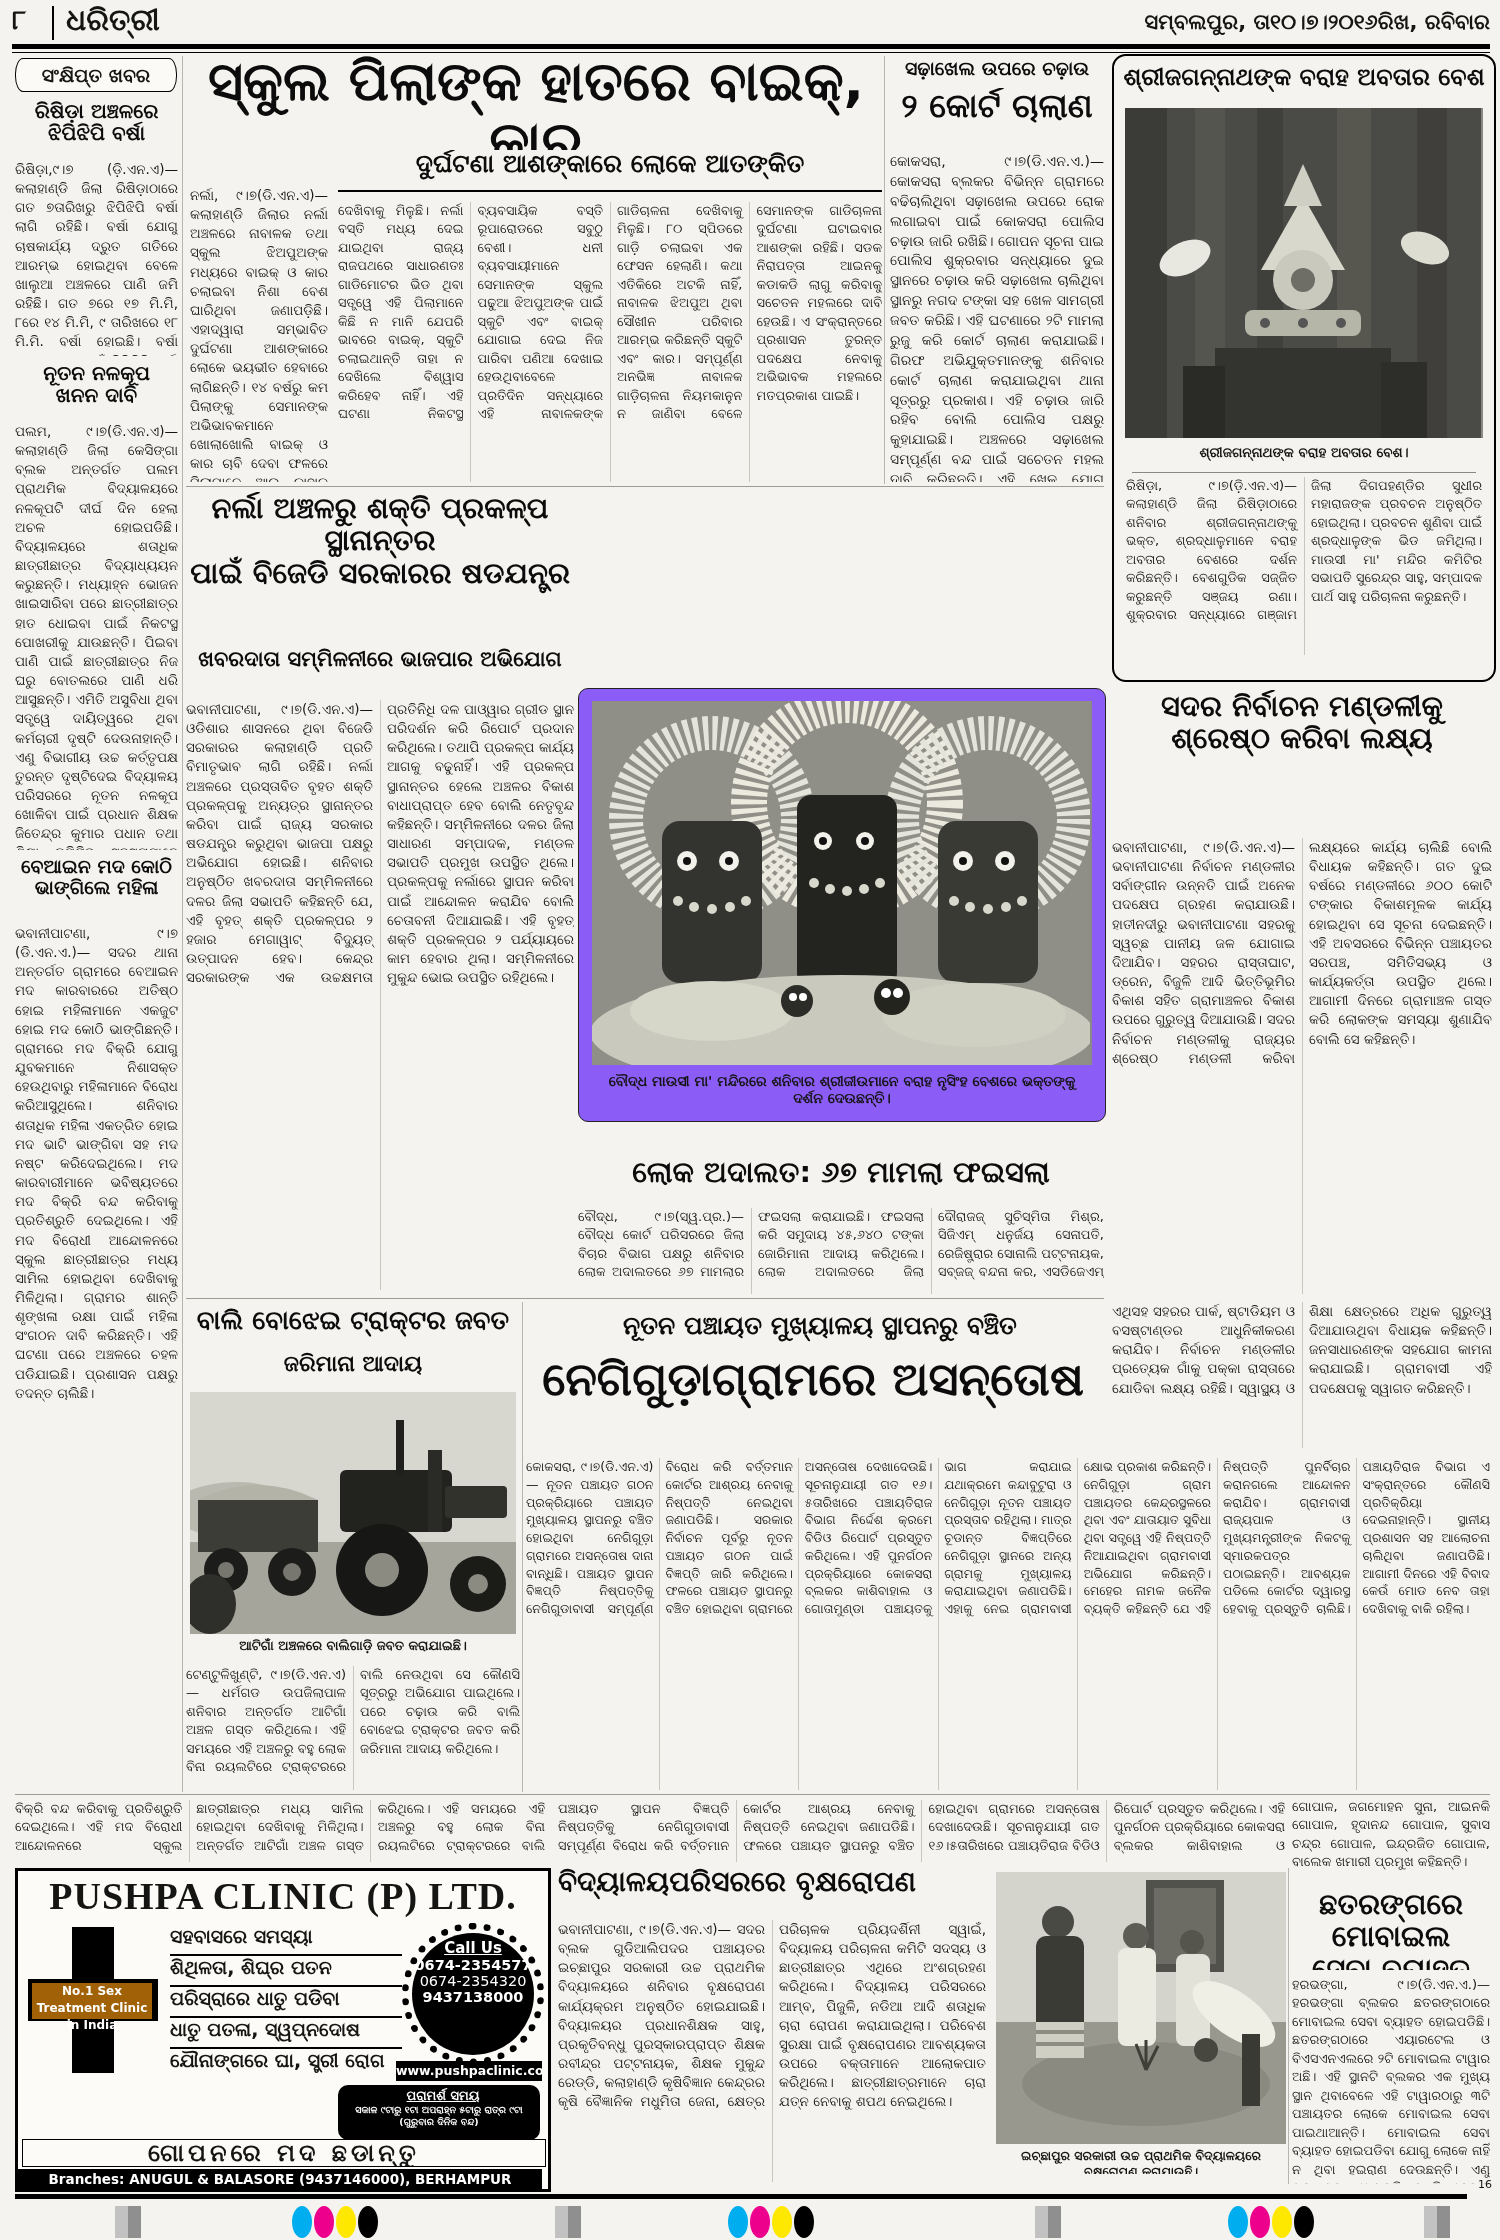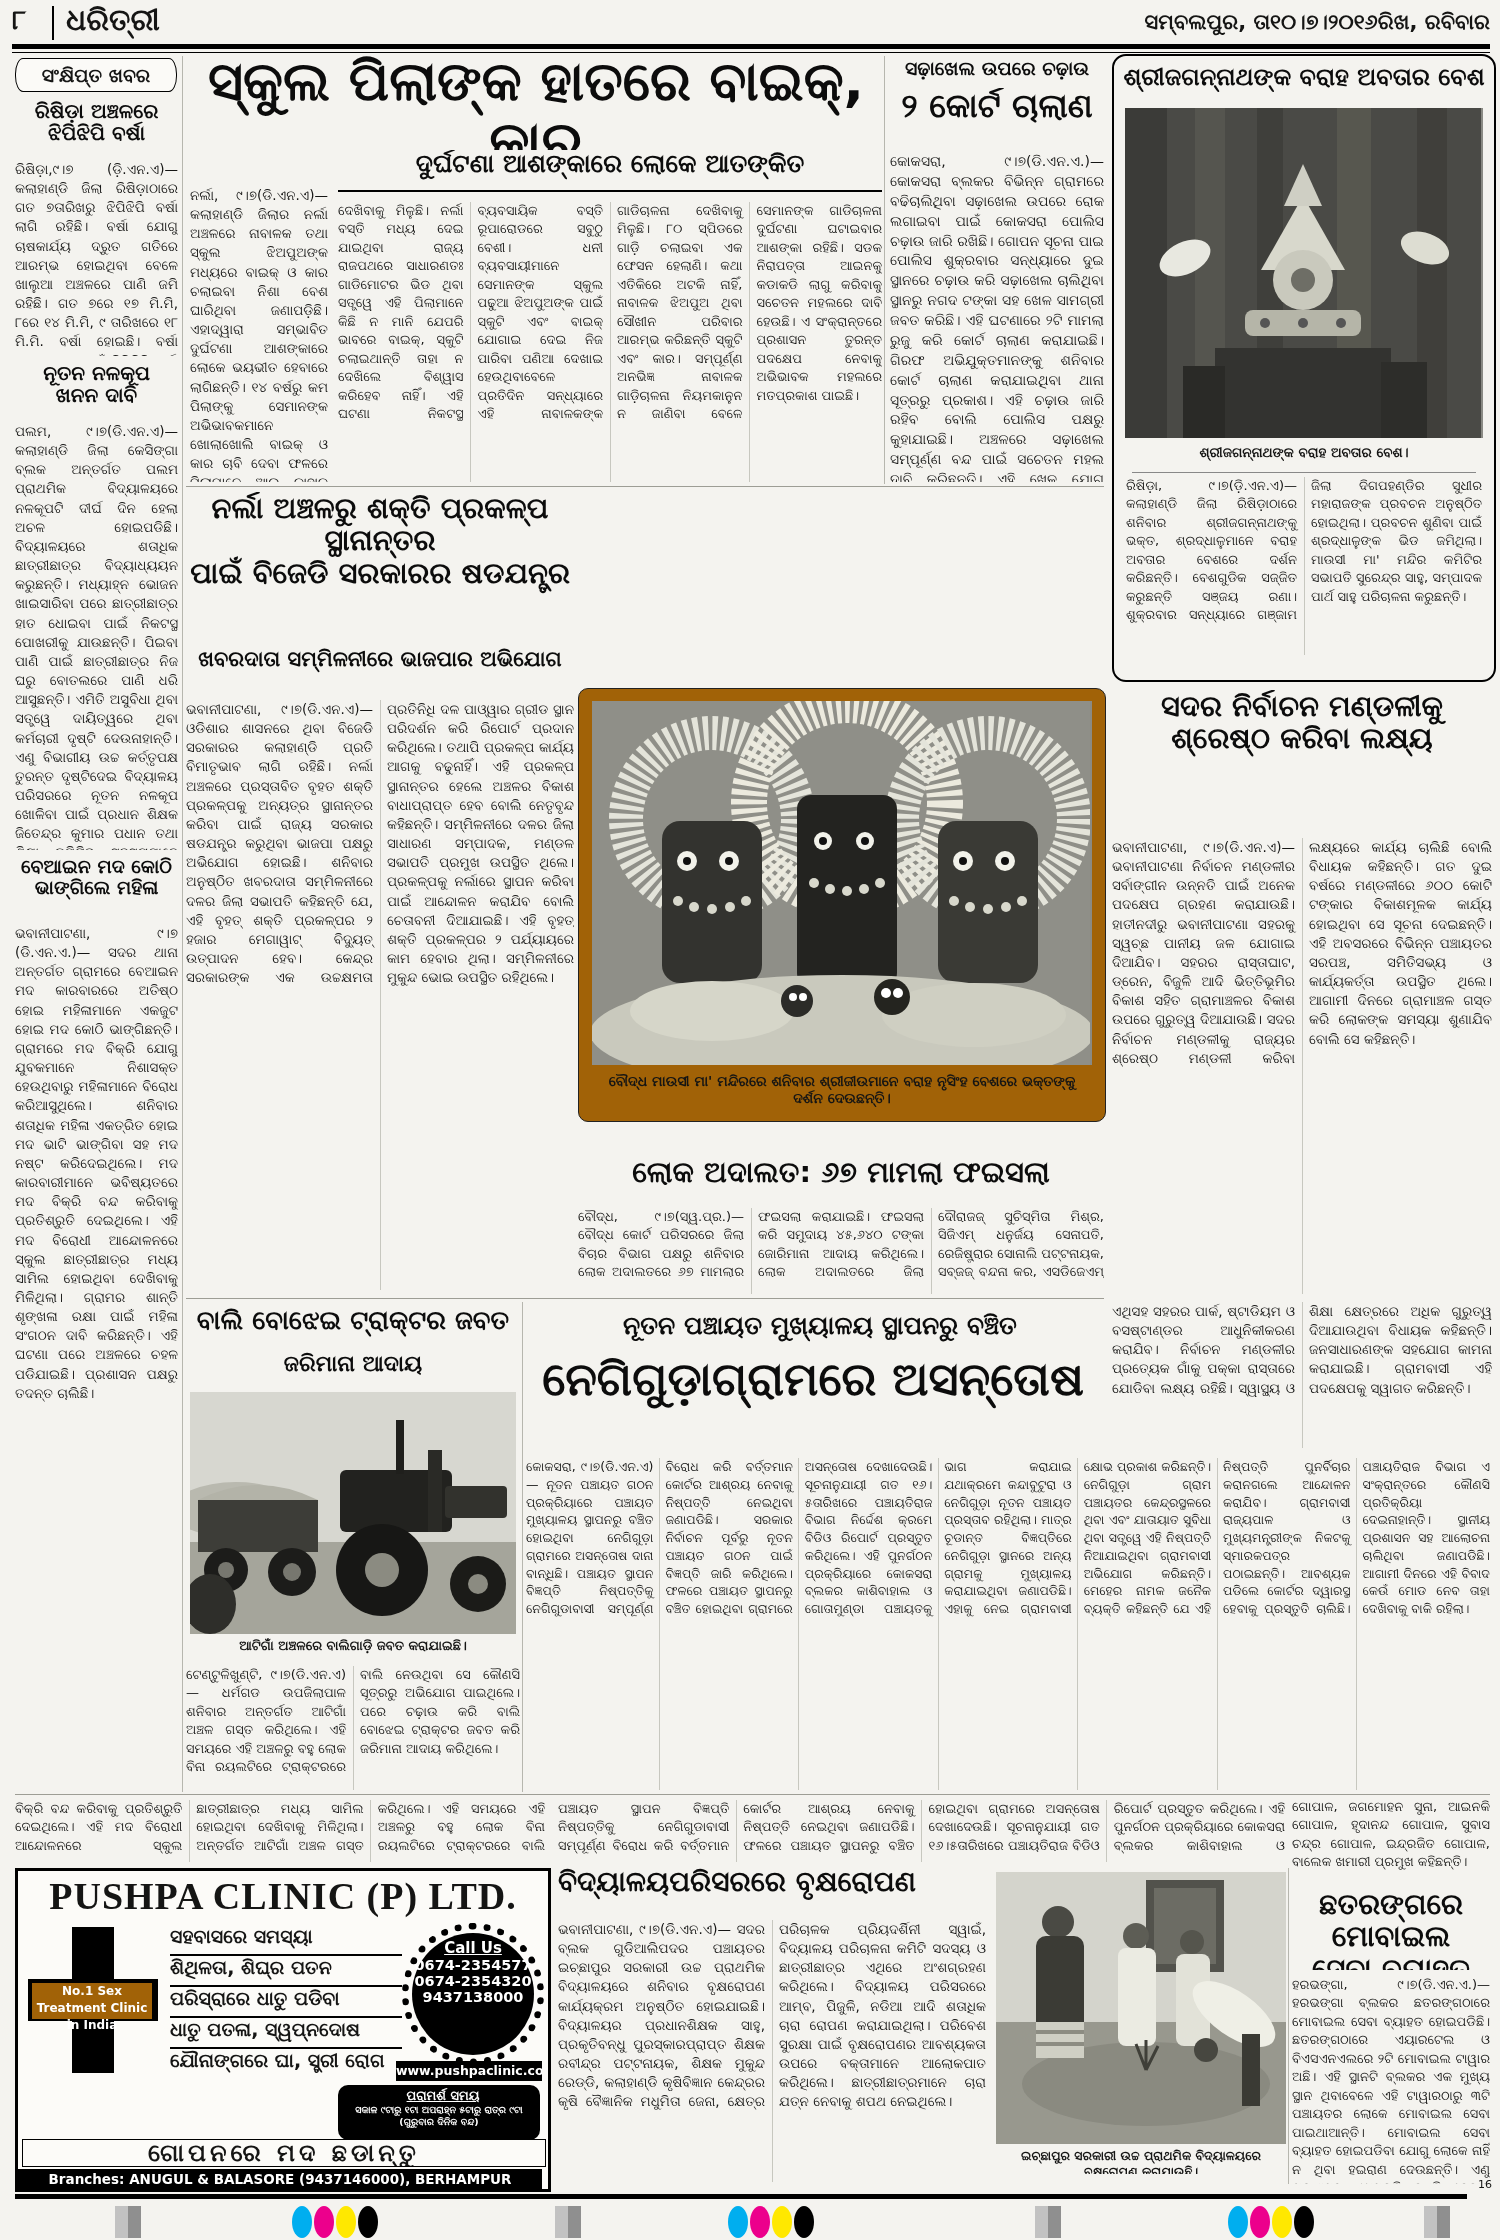--- a/index.html
+++ b/index.html
@@ -96,21 +96,21 @@
     <div class="cap" style="margin:6px 10px 0;font-size:13.5px;height:24px;">ଶ୍ରୀଜଗନ୍ନାଥଙ୍କ ବରାହ ଅବତାର ବେଶ।</div>
     <div style="margin:4px 18px;height:1px;background:#888;"></div>
     <div class="bodytxt just cols2 colrule" style="margin:4px 12px 0;height:178px;font-size:13px;">ରିଷିଡ଼ା, ୯।୭(ଡ଼ି.ଏନ.ଏ)— କଲାହାଣ୍ଡି ଜିଲା ରିଷିଡ଼ାଠାରେ ଶନିବାର ଶ୍ରୀଜଗନ୍ନାଥଙ୍କୁ ଭକ୍ତ, ଶ୍ରଦ୍ଧାଳୁମାନେ ବରାହ ଅବତାର ବେଶରେ ଦର୍ଶନ କରିଛନ୍ତି। ବେଶଗୁଡିକ ସଜ୍ଜିତ କରୁଛନ୍ତି ସଞ୍ଜୟ ରଣା। ଶୁକ୍ରବାର ସନ୍ଧ୍ୟାରେ ଗଞ୍ଜାମ ଜିଲା ଦିଗପହଣ୍ଡିର ସୁଧୀର ମହାରାଜଙ୍କ ପ୍ରବଚନ ଅନୁଷ୍ଠିତ ହୋଇଥିଲା। ପ୍ରବଚନ ଶୁଣିବା ପାଇଁ ଶ୍ରଦ୍ଧାଳୁଙ୍କ ଭିଡ ଜମିଥିଲା। ମାଉସୀ ମା' ମନ୍ଦିର କମିଟିର ସଭାପତି ସୁରେନ୍ଦ୍ର ସାହୁ, ସମ୍ପାଦକ ପାର୍ଥ ସାହୁ ପରିଚାଳନା କରୁଛନ୍ତି।</div>
   </div>
 
   <div class="abs head preline" style="left:186px;top:492px;width:388px;height:148px;font-size:29px;">ନର୍ଲା ଅଞ୍ଚଳରୁ ଶକ୍ତି ପ୍ରକଳ୍ପ ସ୍ଥାନାନ୍ତର
 ପାଇଁ ବିଜେଡି ସରକାରର ଷଡଯନ୍ତ୍ର</div>
   <div class="abs head" style="left:186px;top:648px;width:388px;height:38px;font-size:21px;font-weight:600;">ଖବରଦାତା ସମ୍ମିଳନୀରେ ଭାଜପାର ଅଭିଯୋଗ</div>
   <div class="abs bodytxt just cols2 colrule" style="left:186px;top:700px;width:388px;height:590px;">ଭବାନୀପାଟଣା, ୯।୭(ଡି.ଏନ.ଏ)— ଓଡିଶାର ଶାସନରେ ଥିବା ବିଜେଡି ସରକାରର କଲାହାଣ୍ଡି ପ୍ରତି ବିମାତୃଭାବ ଲାଗି ରହିଛି। ନର୍ଲା ଅଞ୍ଚଳରେ ପ୍ରସ୍ତାବିତ ବୃହତ ଶକ୍ତି ପ୍ରକଳ୍ପକୁ ଅନ୍ୟତ୍ର ସ୍ଥାନାନ୍ତର କରିବା ପାଇଁ ରାଜ୍ୟ ସରକାର ଷଡଯନ୍ତ୍ର କରୁଥିବା ଭାଜପା ପକ୍ଷରୁ ଅଭିଯୋଗ ହୋଇଛି। ଶନିବାର ଅନୁଷ୍ଠିତ ଖବରଦାତା ସମ୍ମିଳନୀରେ ଦଳର ଜିଲା ସଭାପତି କହିଛନ୍ତି ଯେ, ଏହି ବୃହତ୍ ଶକ୍ତି ପ୍ରକଳ୍ପର ୨ ହଜାର ମେଗାୱାଟ୍ ବିଦ୍ୟୁତ୍ ଉତ୍ପାଦନ ହେବ। କେନ୍ଦ୍ର ସରକାରଙ୍କ ଏକ ଉଚ୍ଚକ୍ଷମତା ପ୍ରତିନିଧି ଦଳ ପାଓ୍ୱାର ଗ୍ରୀଡ ସ୍ଥାନ ପରିଦର୍ଶନ କରି ରିପୋର୍ଟ ପ୍ରଦାନ କରିଥିଲେ। ତଥାପି ପ୍ରକଳ୍ପ କାର୍ଯ୍ୟ ଆଗକୁ ବଢୁନାହିଁ। ଏହି ପ୍ରକଳ୍ପ ସ୍ଥାନାନ୍ତର ହେଲେ ଅଞ୍ଚଳର ବିକାଶ ବାଧାପ୍ରାପ୍ତ ହେବ ବୋଲି ନେତୃବୃନ୍ଦ କହିଛନ୍ତି। ସମ୍ମିଳନୀରେ ଦଳର ଜିଲା ସାଧାରଣ ସମ୍ପାଦକ, ମଣ୍ଡଳ ସଭାପତି ପ୍ରମୁଖ ଉପସ୍ଥିତ ଥିଲେ। ପ୍ରକଳ୍ପକୁ ନର୍ଲାରେ ସ୍ଥାପନ କରିବା ପାଇଁ ଆନ୍ଦୋଳନ କରାଯିବ ବୋଲି ଚେତାବନୀ ଦିଆଯାଇଛି। ଏହି ବୃହତ୍ ଶକ୍ତି ପ୍ରକଳ୍ପର ୨ ପର୍ଯ୍ୟାୟରେ କାମ ହେବାର ଥିଲା। ସମ୍ମିଳନୀରେ ମୁକୁନ୍ଦ ଭୋଇ ଉପସ୍ଥିତ ରହିଥିଲେ।</div>
 
-  <div class="abs" style="left:578px;top:688px;width:526px;height:432px;border:1.5px solid #222;border-radius:10px;background:#a16207;">
+  <div class="abs" style="left:578px;top:688px;width:526px;height:432px;border:1.5px solid #222;border-radius:10px;background:#8b5cf6;">
     <div class="photoframe" style="margin:12px 13px 0;height:364px;">
       <svg width="498" height="364" viewBox="0 0 498 364" preserveAspectRatio="none">
         <rect width="498" height="364" fill="#8f8f88"></rect>
         <circle cx="120" cy="118" r="86" fill="none" stroke="#e4e4da" stroke-width="34" stroke-dasharray="5 4"></circle>
         <circle cx="255" cy="102" r="98" fill="none" stroke="#eceade" stroke-width="36" stroke-dasharray="5 4"></circle>
         <circle cx="396" cy="118" r="86" fill="none" stroke="#e4e4da" stroke-width="34" stroke-dasharray="5 4"></circle>
         <rect x="70" y="120" width="100" height="162" rx="18" fill="#33332f"></rect>
         <rect x="205" y="94" width="100" height="192" rx="14" fill="#232320"></rect>
         <rect x="346" y="120" width="100" height="162" rx="18" fill="#3a3a35"></rect>
         <circle cx="95" cy="160" r="10" fill="#f2f2ea"></circle>
@@ -212,21 +212,21 @@
       <div class="adline" style="font-size:19px;height:29px;">ସହବାସରେ ସମସ୍ୟା</div>
       <div class="adline" style="font-size:19px;height:29px;">ଶିଥିଳତା, ଶିଘ୍ର ପତନ</div>
       <div class="adline" style="font-size:19px;height:29px;">ପରିସ୍ରାରେ ଧାତୁ ପଡିବା</div>
       <div class="adline" style="font-size:19px;height:29px;">ଧାତୁ ପତଳା, ସ୍ୱପ୍ନଦୋଷ</div>
       <div class="adline" style="font-size:19px;height:29px;border-bottom:none;">ଯୌନାଙ୍ଗରେ ଘା, ସ୍ତ୍ରୀ ରୋଗ</div>
     </div>
 
     <div class="abs star" style="left:394px;top:62px;width:122px;height:116px;padding-top:6px;">
       <div style="font-size:15px;font-weight:700;text-decoration:underline;">Call Us</div>
       <div style="font-size:14.5px;font-weight:700;">0674-2354577</div>
-      <div style="font-size:14.5px;font-weight:700;">0674-2354320</div>
+      <div style="font-size:14.5px;font-weight:400;">0674-2354320</div>
       <div style="font-size:14.5px;font-weight:700;">9437138000</div>
     </div>
     <div class="abs blackbar" style="left:378px;top:190px;width:146px;height:20px;font-size:12.5px;font-weight:700;text-align:center;line-height:20px;">www.pushpaclinic.com</div>
 
     <div class="abs blackbar" style="left:320px;top:214px;width:202px;height:52px;border-radius:10px;text-align:center;padding-top:3px;">
       <div style="font-size:13px;font-weight:700;text-decoration:underline;padding-left:8px;">ପରାମର୍ଶ ସମୟ</div>
       <div style="font-size:9.5px;font-weight:700;">ସକାଳ ୯ଟାରୁ ୧ଟା ଅପରାହ୍ନ ୫ଟାରୁ ରାତ୍ର ୯ଟା</div>
       <div style="font-size:9.5px;font-weight:700;">(ଗୁରୁବାର ଦିନିକ ବନ୍ଦ)</div>
     </div>
     <div class="abs" style="left:4px;top:268px;width:522px;height:26px;font-size:24px;font-weight:800;text-align:center;letter-spacing:4px;border:1.5px solid #000;line-height:26px;overflow:hidden;">ଗୋପନରେ ମଦ ଛଡାନ୍ତୁ</div>

